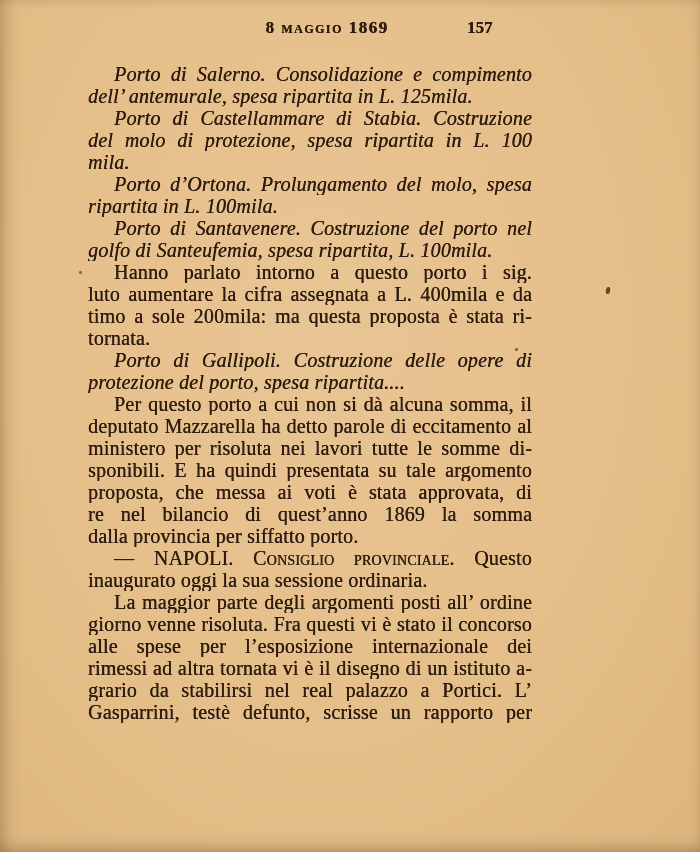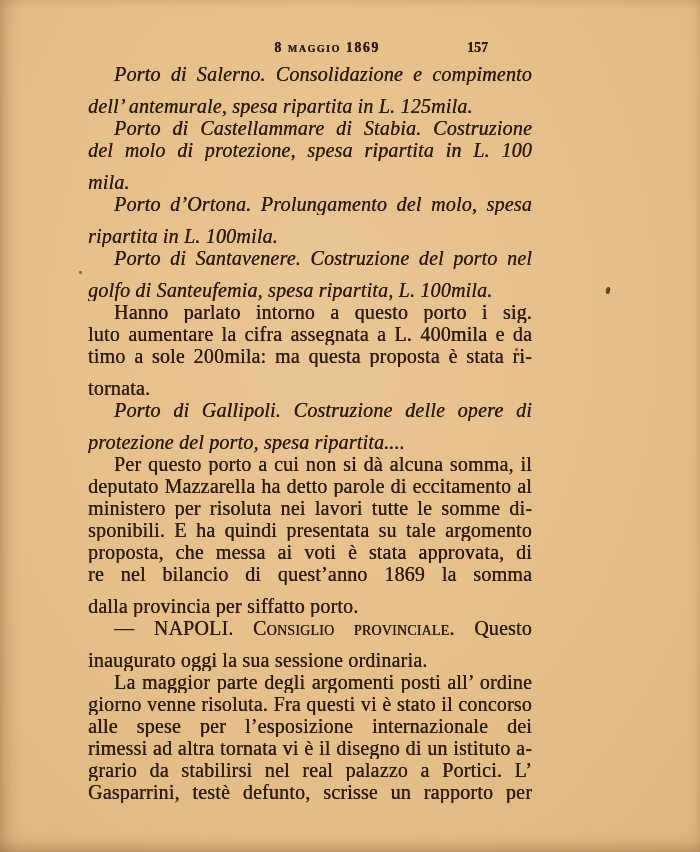--- a/index.html
+++ b/index.html
@@ -16,42 +16,42 @@
   }
   .page-edges{
     position:absolute;inset:0;pointer-events:none;
     box-shadow:
       inset 14px 0 18px -10px rgba(110,75,40,0.35),
       inset 0 -12px 16px -9px rgba(110,75,40,0.40),
       inset 0 7px 12px -9px rgba(110,75,40,0.22),
       inset -8px 0 14px -10px rgba(110,75,40,0.18);
   }
   .running-head{
-    position:absolute;top:37px;left:0;width:100%;height:22px;
-    font-weight:bold;font-size:14px;line-height:22px;
+    position:absolute;top:17px;left:0;width:100%;height:22px;
+    font-weight:bold;font-size:17px;line-height:22px;
   }
   .head-date{
     position:absolute;left:327px;transform:translateX(-50%);
     font-variant:small-caps;letter-spacing:1.5px;white-space:nowrap;
     text-shadow:0.3px 0.3px 0 var(--ink);
   }
   .head-folio{
     position:absolute;left:467px;white-space:nowrap;
     text-shadow:0.3px 0.3px 0 var(--ink);
   }
   .textblock{
     position:absolute;left:88px;top:63px;width:444px;
     font-size:20px;line-height:22px;letter-spacing:0.2px;
     text-shadow:0.3px 0.3px 0 var(--ink);
   }
   .line{
     height:22px;overflow:hidden;
     text-align:justify;text-align-last:justify;
   }
-  .line.end{text-align-last:left;margin-top:10px;}
+  .line.end{text-align-last:left;}
   .line.indent{text-indent:26px;}
   .seg.italic{font-style:italic;}
   .seg.smallcaps{font-variant:small-caps;}
   .speck{
     position:absolute;background:rgba(62,38,22,0.8);border-radius:1px;
   }
   .speck.s1{left:606px;top:287px;width:4px;height:7px;transform:rotate(12deg);border-radius:2px;}
   .speck.s2{left:79px;top:271px;width:3px;height:3px;opacity:.7;}
   .speck.s3{left:515px;top:348px;width:3px;height:3px;opacity:.75;}
 </style>

